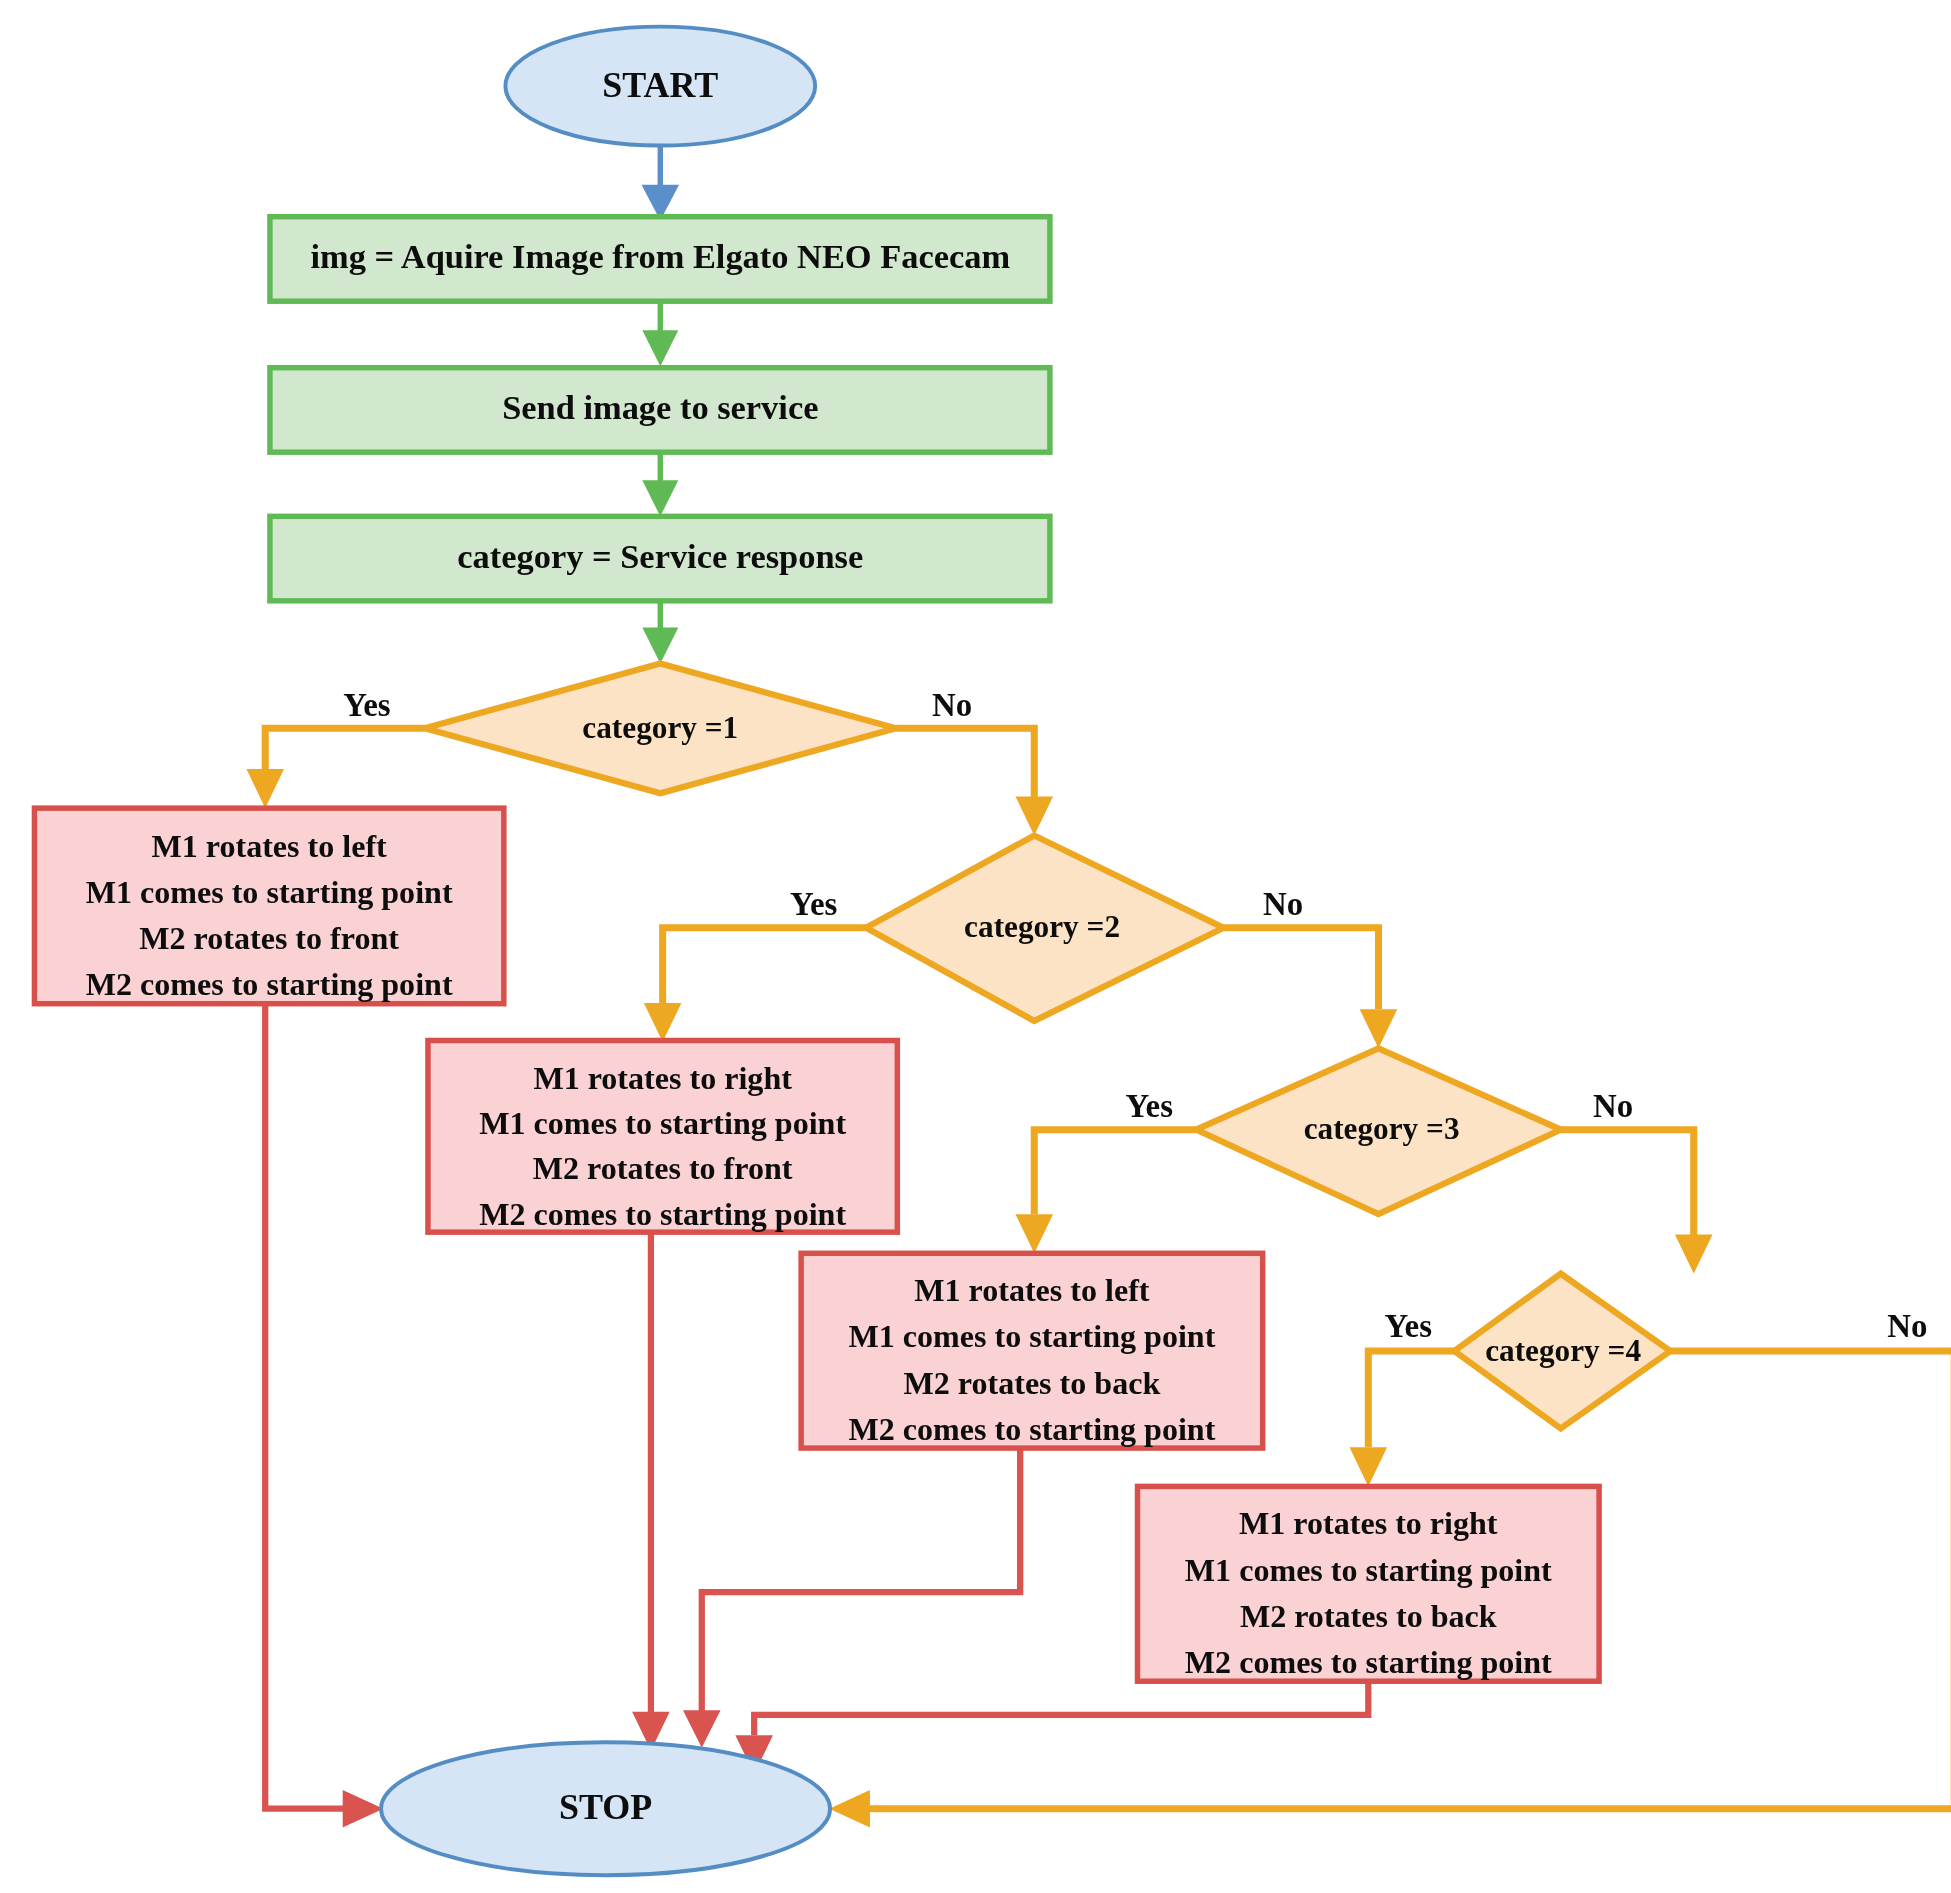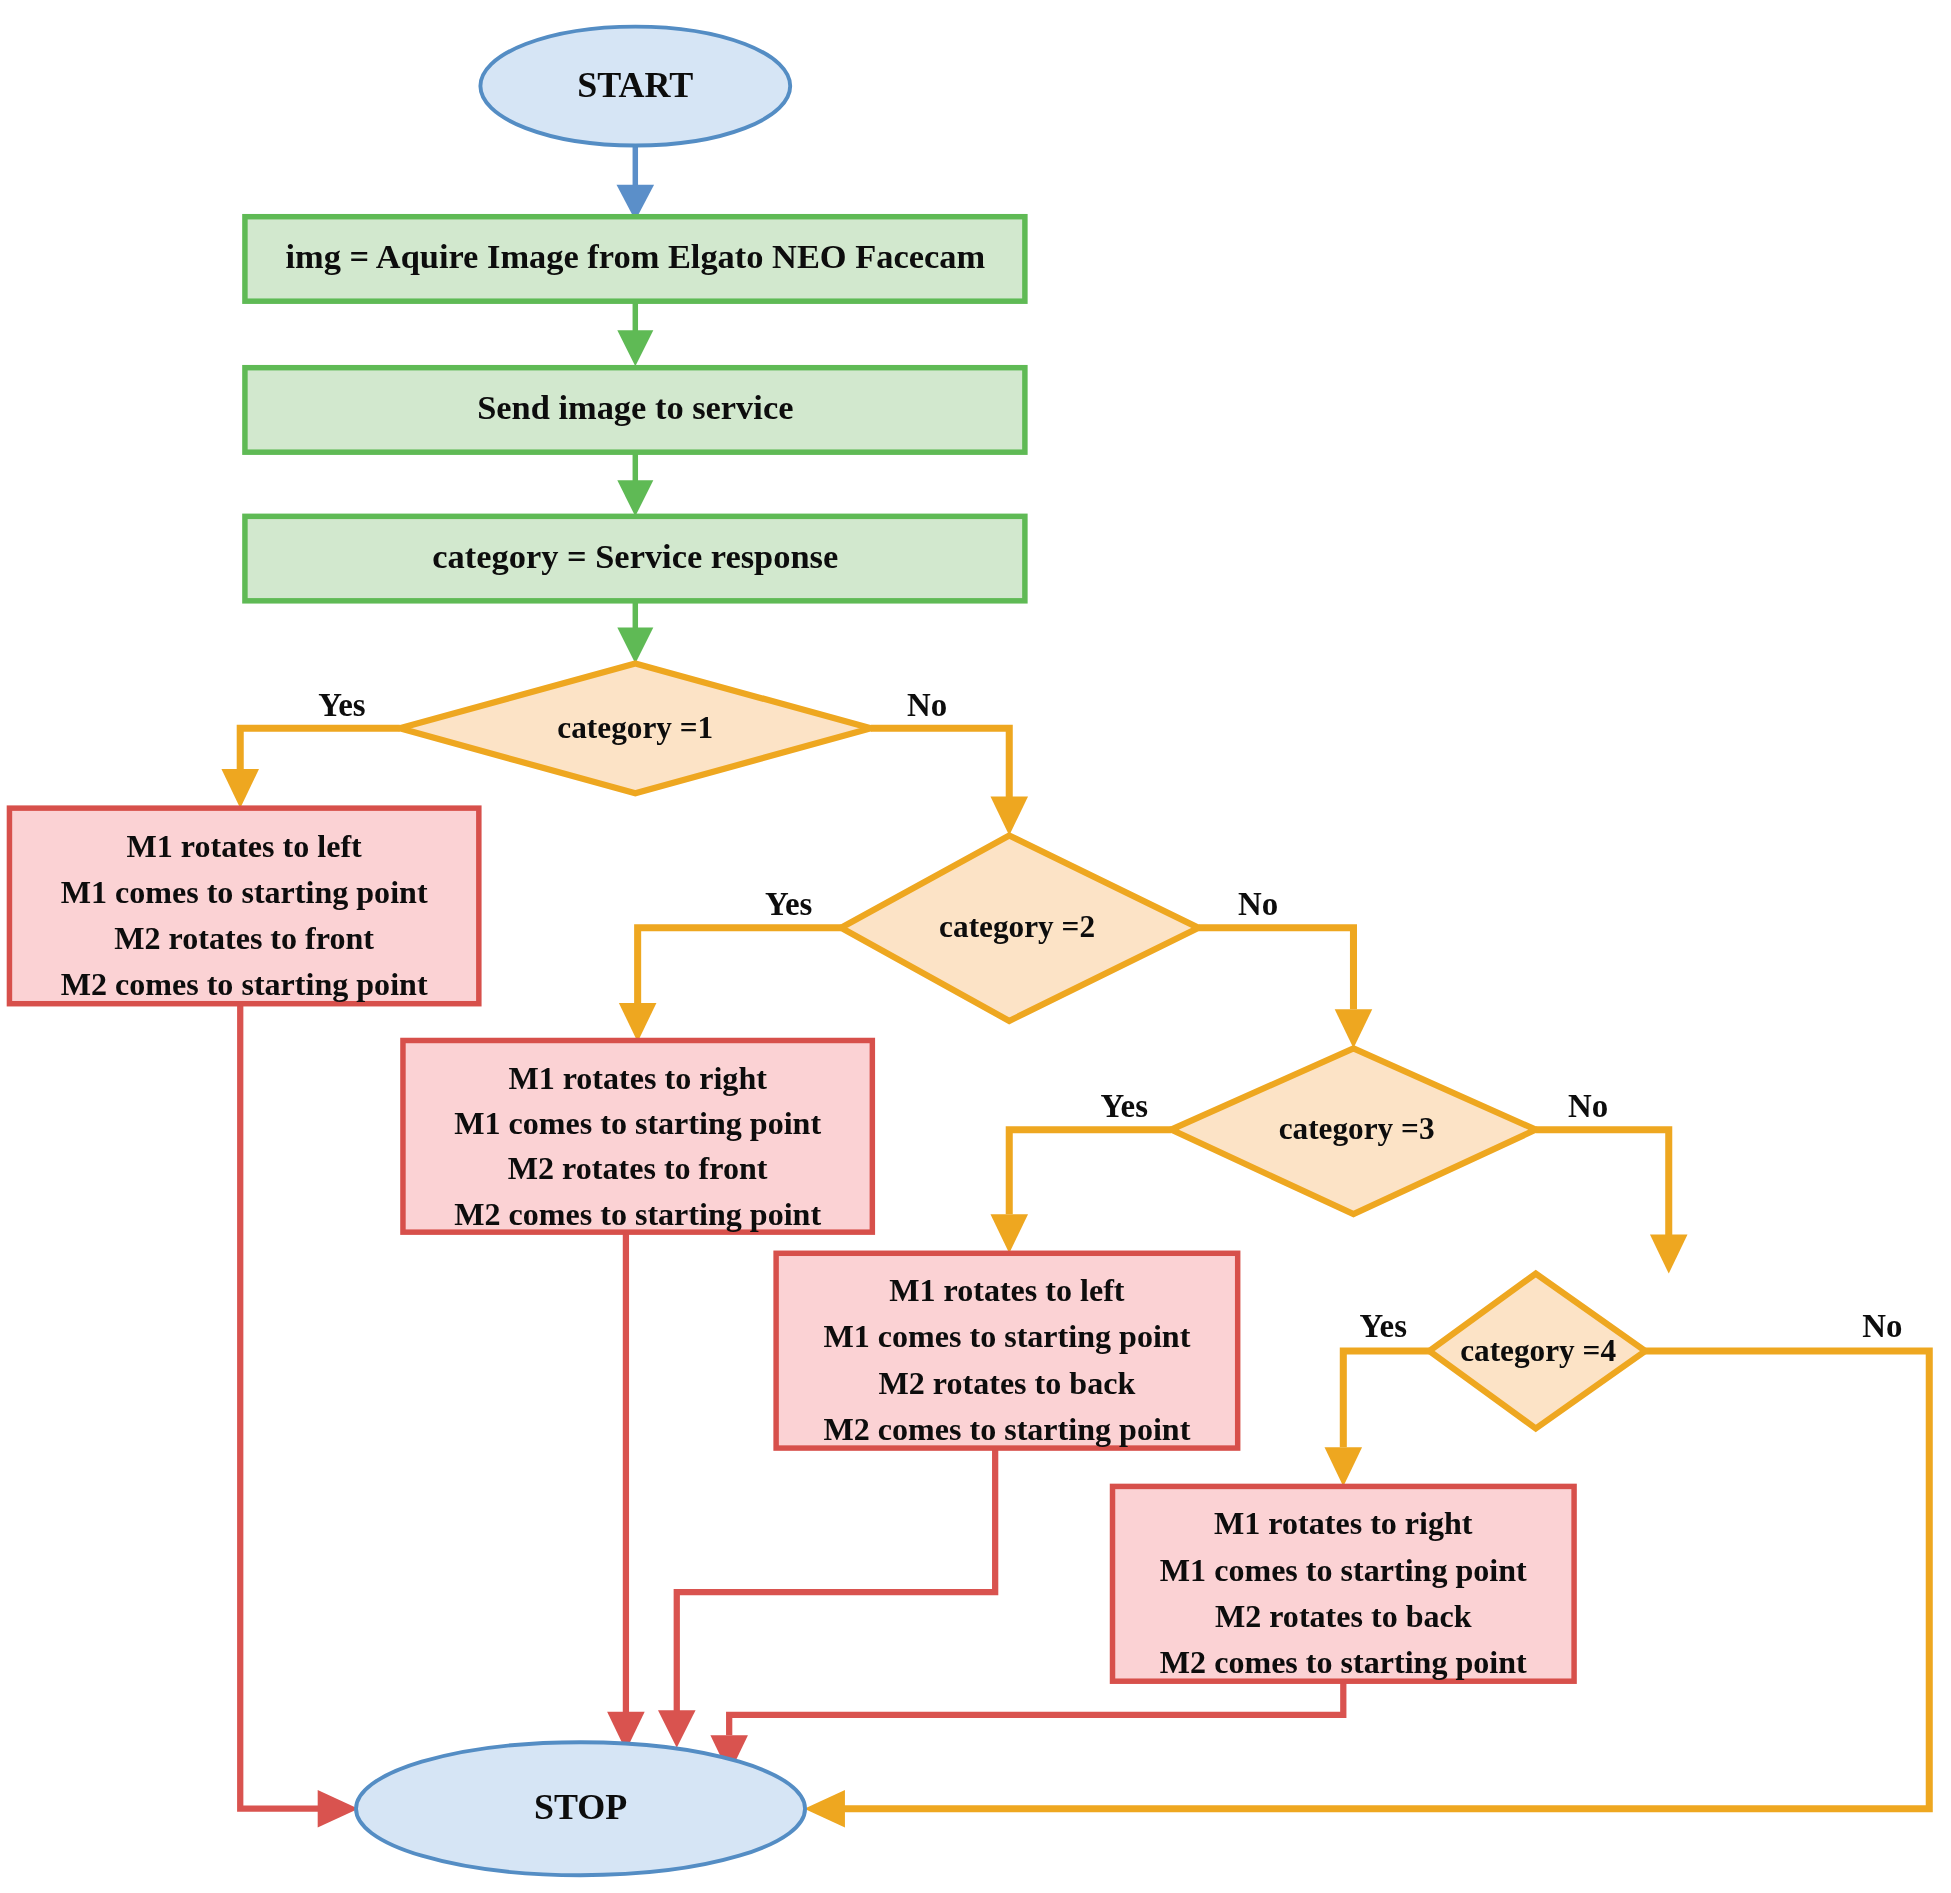--- a/index.html
+++ b/index.html
@@ -10,20 +10,21 @@
   body {
     width: 1952px;
     height: 1894px;
     font-family: "Liberation Serif", "DejaVu Serif", serif;
     overflow: hidden;
   }
   #flowchart-root {
     position: relative;
     width: 1701px;
     height: 1894px;
+    margin-left: 25px;
   }
   svg#flow-svg {
     display: block;
     width: 1952px;
     height: 1894px;
   }
   .node-text {
     font-family: "Liberation Serif", "DejaVu Serif", serif;
     font-weight: bold;
     fill: #0d0d0d;

